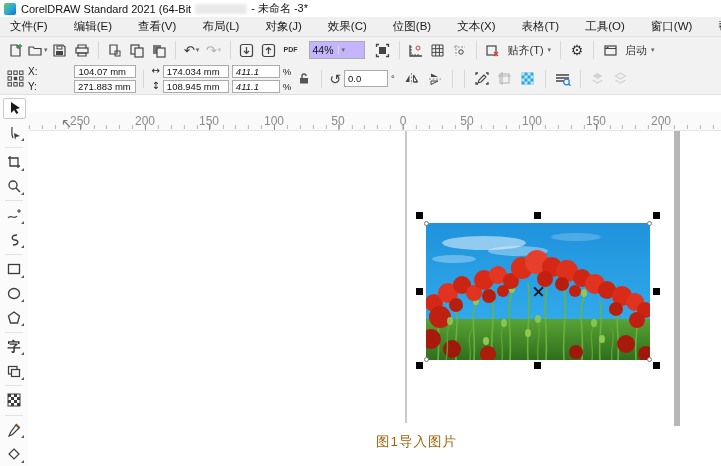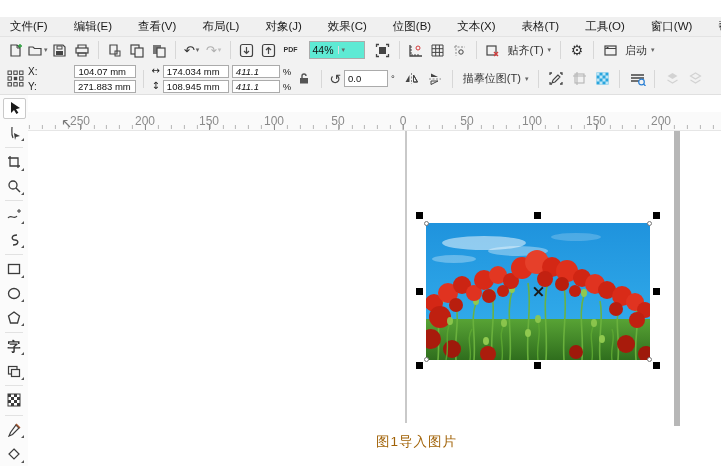--- a/index.html
+++ b/index.html
@@ -27,21 +27,21 @@
     display:flex; align-items:center; padding-left:5px; gap:2px; }
   .propbar { left:0; top:63px; width:721px; height:32px; background:#f2f2f2;
     display:flex; align-items:center; padding-left:5px; gap:3px; border-bottom:1px solid #e0e0e0; }
   .tbtn { display:flex; align-items:center; justify-content:center; height:20px;
     min-width:20px; border-radius:2px; color:#333; }
   .tbtn.lbl { font-size:11px; padding:0 3px; gap:3px; }
   .caret { font-size:7px; color:#666; margin-left:1px; }
   .vdiv { width:1px; height:18px; background:#d7d7d7; margin:0 4px; }
   .disabled { opacity:.35; }
   .ic { display:block; }
-  .combo { display:flex; align-items:center; background:#5eead4; border:1px solid #ababab;
+  .combo { display:flex; align-items:center; background:#c4b5fd; border:1px solid #ababab;
     height:18px; font-size:10.5px; padding:0 3px; color:#111; }
   .combo .cbtn { margin-left:4px; border-left:1px solid #ddd; padding-left:3px; }
   .glyph { font-family:"DejaVu Sans",sans-serif; font-size:13px; line-height:1; }
   .pdf-txt { font-size:7px; font-weight:bold; line-height:6px; text-align:center; color:#333; }
 
   
   .xy-grid { display:flex; flex-direction:column; gap:2px; }
   .xyrow { display:flex; align-items:center; gap:3px; font-size:10px; color:#222; }
   .pin { background:#fff; border:1px solid #ababab; height:13px; font-size:9.5px;
     display:flex; align-items:center; padding:0 3px; color:#111; }
@@ -103,20 +103,26 @@
   .center-x::before { transform:translate(-50%,-50%) rotate(45deg); }
   .center-x::after  { transform:translate(-50%,-50%) rotate(-45deg); }
 
   .figure-caption { left:376px; top:433px; font-size:13.5px; color:#a16207; letter-spacing:1px; }
 </style>
 </head>
 <body>
 
 <div id="app">
 
+  <div class="abs titlebar">
+    <span class="logo"></span>
+    <span>CorelDRAW Standard 2021 (64-Bit</span>
+    <span class="title-redacted"></span>
+    <span>- 未命名 -3*</span>
+  </div>
 
   <div class="abs menubar">
     <span class="menu-item">文件(F)</span>
     <span class="menu-item">编辑(E)</span>
     <span class="menu-item">查看(V)</span>
     <span class="menu-item">布局(L)</span>
     <span class="menu-item">对象(J)</span>
     <span class="menu-item">效果(C)</span>
     <span class="menu-item">位图(B)</span>
     <span class="menu-item">文本(X)</span>
@@ -322,24 +328,20 @@
         </svg>
     </span>
     <span class="tbtn">
       <svg class="ic" width="14" height="14" viewBox="0 0 14 14">
           <path d="M1 7h12" stroke="#888" stroke-dasharray="2 1.5"></path>
           <path d="M3 5h7L3 1.5z" fill="#444"></path>
           <path d="M3 9h7L3 12.5z" fill="none" stroke="#444"></path>
         </svg>
     </span>
     <span class="vdiv"></span>
-    <span class="tbtn lbl">
-      <span>描摹位图(T)</span>
-      <span class="caret">▾</span>
-    </span>
     <span class="vdiv"></span>
     <span class="tbtn">
       <svg class="ic" width="16" height="15" viewBox="0 0 16 15">
           <path d="M2 4V2h2M12 2h2v2M14 11v2h-2M4 13H2v-2" fill="none" stroke="#444" stroke-width="1.3"></path>
           <path d="M10 4L5 9l-1 3 3-1 5-5z" fill="none" stroke="#444" stroke-width="1.1"></path>
         </svg>
     </span>
     <span class="tbtn disabled">
       <svg class="ic" width="15" height="15" viewBox="0 0 15 15">
           <rect x="3" y="3" width="9" height="9" fill="none" stroke="#444" stroke-width="1.1"></rect>

